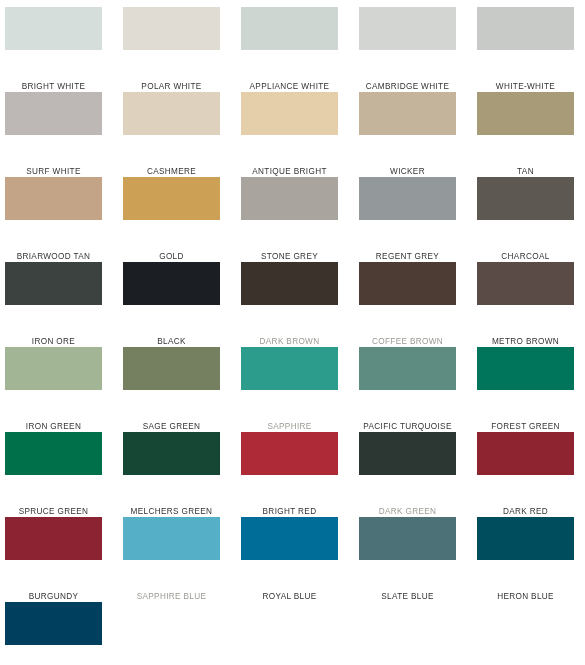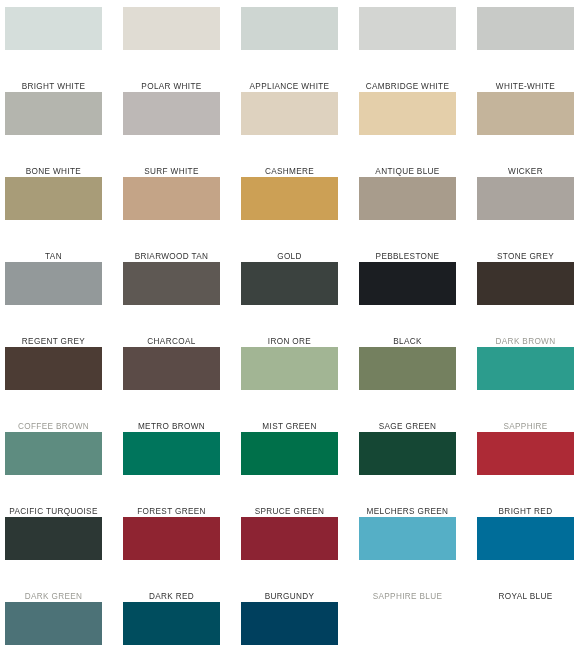--- a/index.html
+++ b/index.html
@@ -69,56 +69,48 @@
     </div>
     <div class="swatch-cell">
       <div class="swatch-chip" style="background-color: rgb(211, 213, 210);"></div>
       <div class="swatch-label">CAMBRIDGE WHITE</div>
     </div>
     <div class="swatch-cell">
       <div class="swatch-chip" style="background-color: rgb(200, 202, 199);"></div>
       <div class="swatch-label">WHITE-WHITE</div>
     </div>
     <div class="swatch-cell">
-      <div class="swatch-chip" style="background-color: rgb(180, 181, 174);"></div>
-      <div class="swatch-label">BONE WHITE</div>
-    </div>
-    <div class="swatch-cell">
       <div class="swatch-chip" style="background-color: rgb(189, 184, 182);"></div>
       <div class="swatch-label">SURF WHITE</div>
     </div>
     <div class="swatch-cell">
       <div class="swatch-chip" style="background-color: rgb(222, 210, 191);"></div>
       <div class="swatch-label">CASHMERE</div>
     </div>
     <div class="swatch-cell">
       <div class="swatch-chip" style="background-color: rgb(228, 207, 170);"></div>
-      <div class="swatch-label">ANTIQUE BLUE</div>
+      <div class="swatch-label">ANTIQUE BRIGHT</div>
     </div>
     <div class="swatch-cell">
       <div class="swatch-chip" style="background-color: rgb(196, 180, 155);"></div>
       <div class="swatch-label">WICKER</div>
     </div>
     <div class="swatch-cell">
       <div class="swatch-chip" style="background-color: rgb(168, 156, 120);"></div>
       <div class="swatch-label">TAN</div>
     </div>
     <div class="swatch-cell">
       <div class="swatch-chip" style="background-color: rgb(196, 164, 135);"></div>
       <div class="swatch-label">BRIARWOOD TAN</div>
     </div>
     <div class="swatch-cell">
       <div class="swatch-chip" style="background-color: rgb(204, 160, 85);"></div>
       <div class="swatch-label">GOLD</div>
     </div>
     <div class="swatch-cell">
-      <div class="swatch-chip" style="background-color: rgb(168, 156, 140);"></div>
-      <div class="swatch-label">PEBBLESTONE</div>
-    </div>
-    <div class="swatch-cell">
       <div class="swatch-chip" style="background-color: rgb(170, 164, 158);"></div>
       <div class="swatch-label">STONE GREY</div>
     </div>
     <div class="swatch-cell">
       <div class="swatch-chip" style="background-color: rgb(147, 153, 154);"></div>
       <div class="swatch-label">REGENT GREY</div>
     </div>
     <div class="swatch-cell">
       <div class="swatch-chip" style="background-color: rgb(94, 88, 83);"></div>
       <div class="swatch-label">CHARCOAL</div>
@@ -138,21 +130,21 @@
     <div class="swatch-cell">
       <div class="swatch-chip" style="background-color: rgb(76, 60, 52);"></div>
       <div class="swatch-label muted">COFFEE BROWN</div>
     </div>
     <div class="swatch-cell">
       <div class="swatch-chip" style="background-color: rgb(91, 75, 71);"></div>
       <div class="swatch-label">METRO BROWN</div>
     </div>
     <div class="swatch-cell">
       <div class="swatch-chip" style="background-color: rgb(162, 181, 148);"></div>
-      <div class="swatch-label">MIST GREEN</div>
+      <div class="swatch-label">IRON GREEN</div>
     </div>
     <div class="swatch-cell">
       <div class="swatch-chip" style="background-color: rgb(116, 128, 95);"></div>
       <div class="swatch-label">SAGE GREEN</div>
     </div>
     <div class="swatch-cell">
       <div class="swatch-chip" style="background-color: rgb(44, 156, 141);"></div>
       <div class="swatch-label muted">SAPPHIRE</div>
     </div>
     <div class="swatch-cell">

